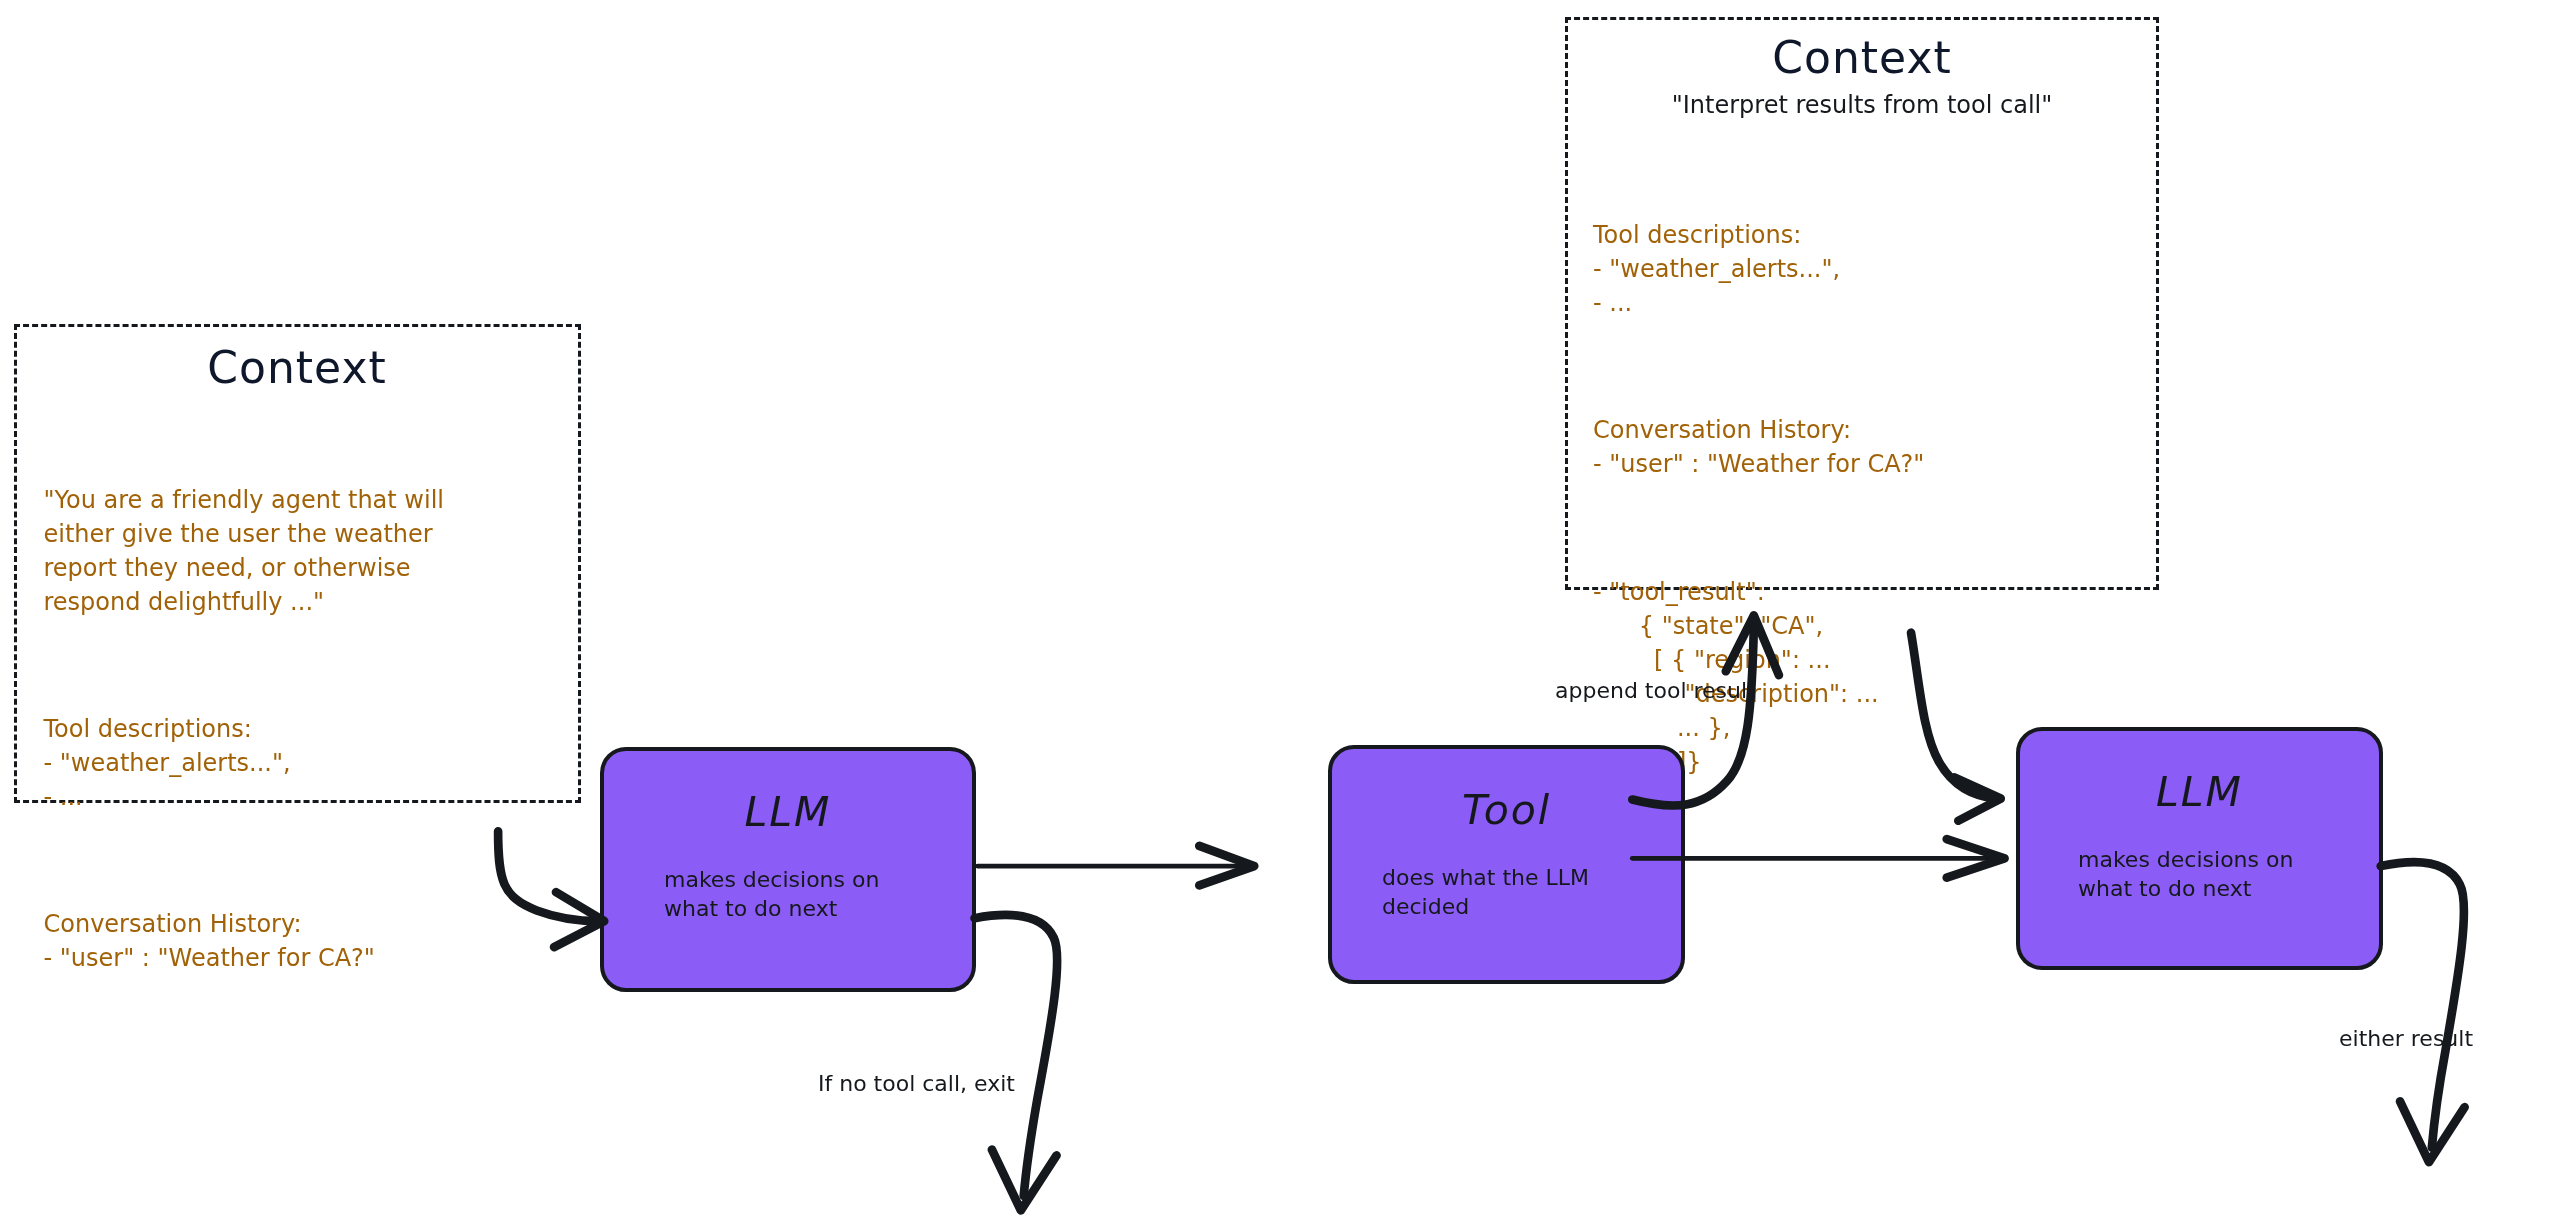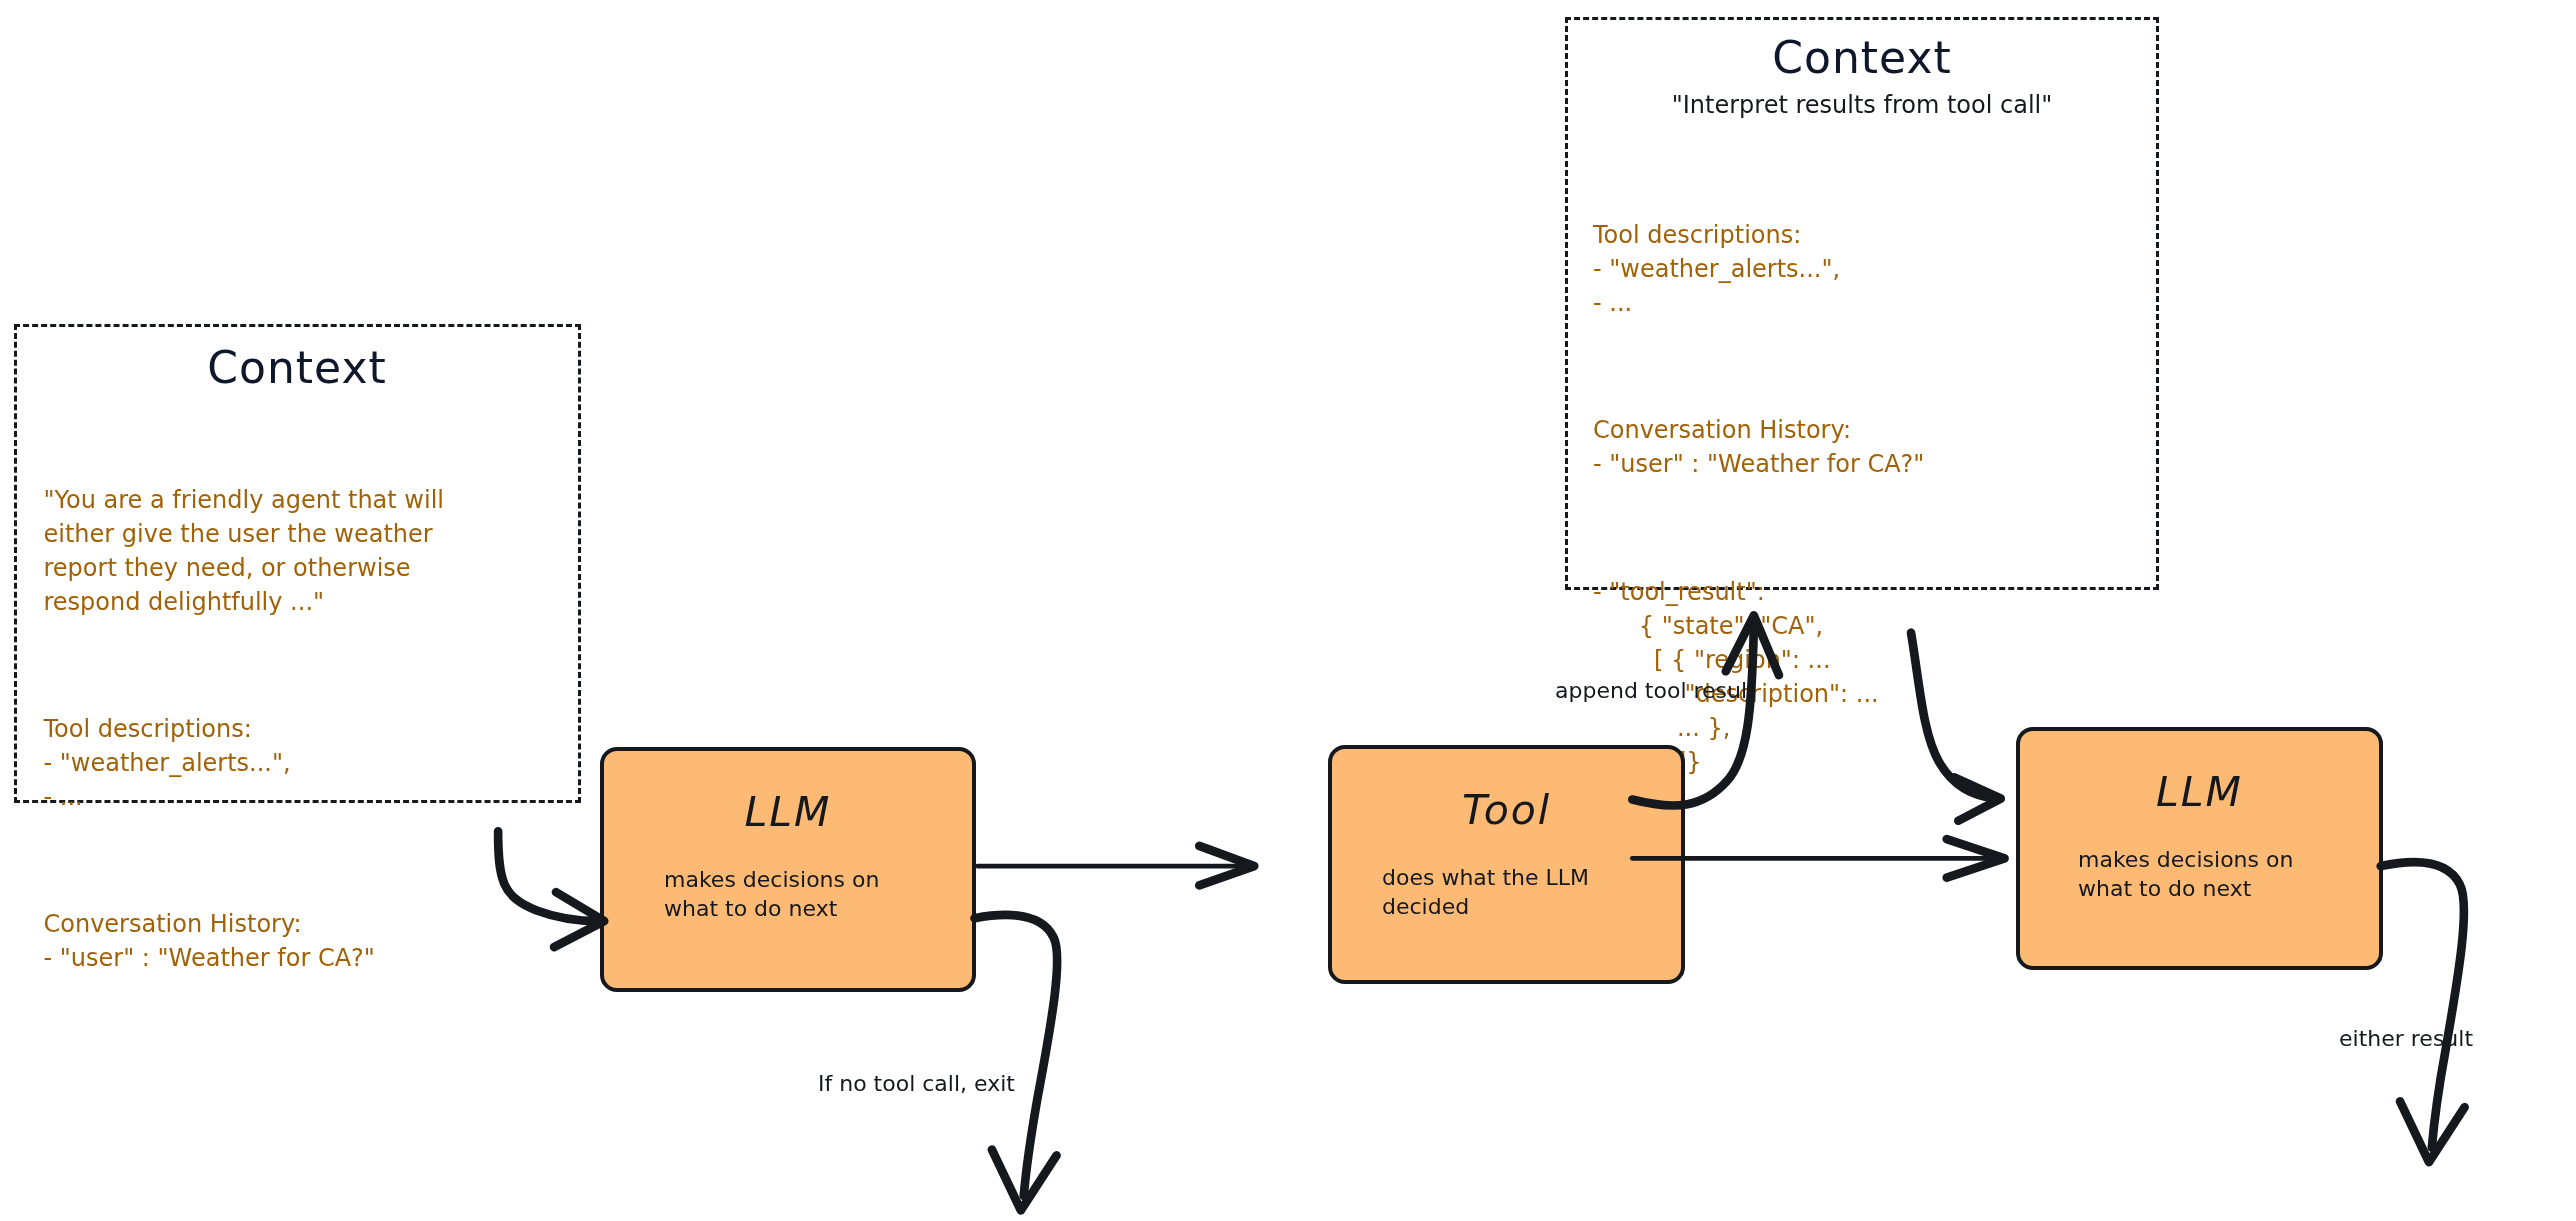--- a/index.html
+++ b/index.html
@@ -67,22 +67,22 @@
     font-size: 24px;
     margin: 0 0 31px 0;
   }
   #ctx-right .ctx-body { font-size: 24px; line-height: 1.42; }
 
   
   .node {
     position: absolute;
     box-sizing: border-box;
     border: 4.8px solid #15181c;
-    border-radius: 17px;
-    background: #fdba74;
+    border-radius: 26px;
+    background: #8b5cf6;
     display: flex;
     flex-direction: column;
     align-items: center;
     justify-content: flex-start;
   }
   .node-title {
     font-size: 41px;
     letter-spacing: 1.9px;
     color: #15181c;
     margin-top: 37px;

